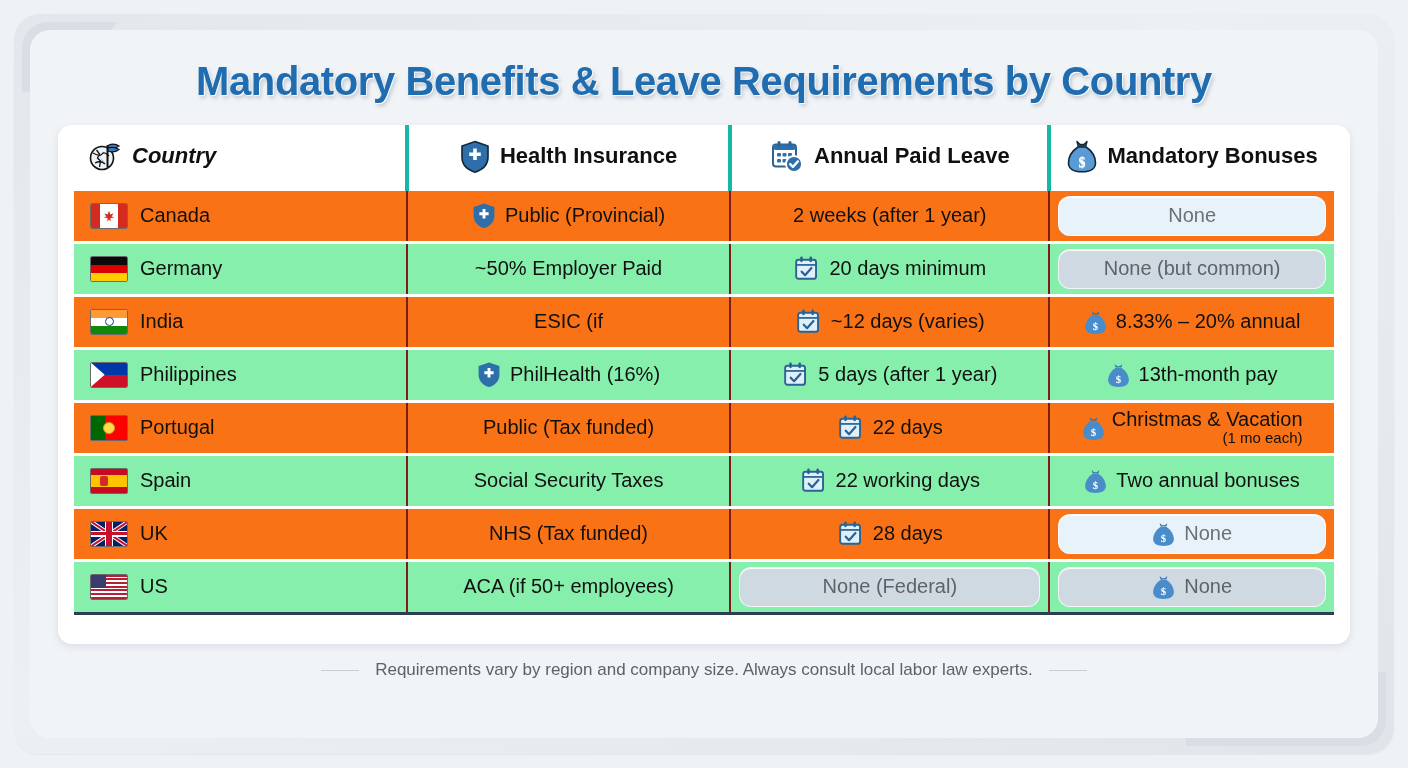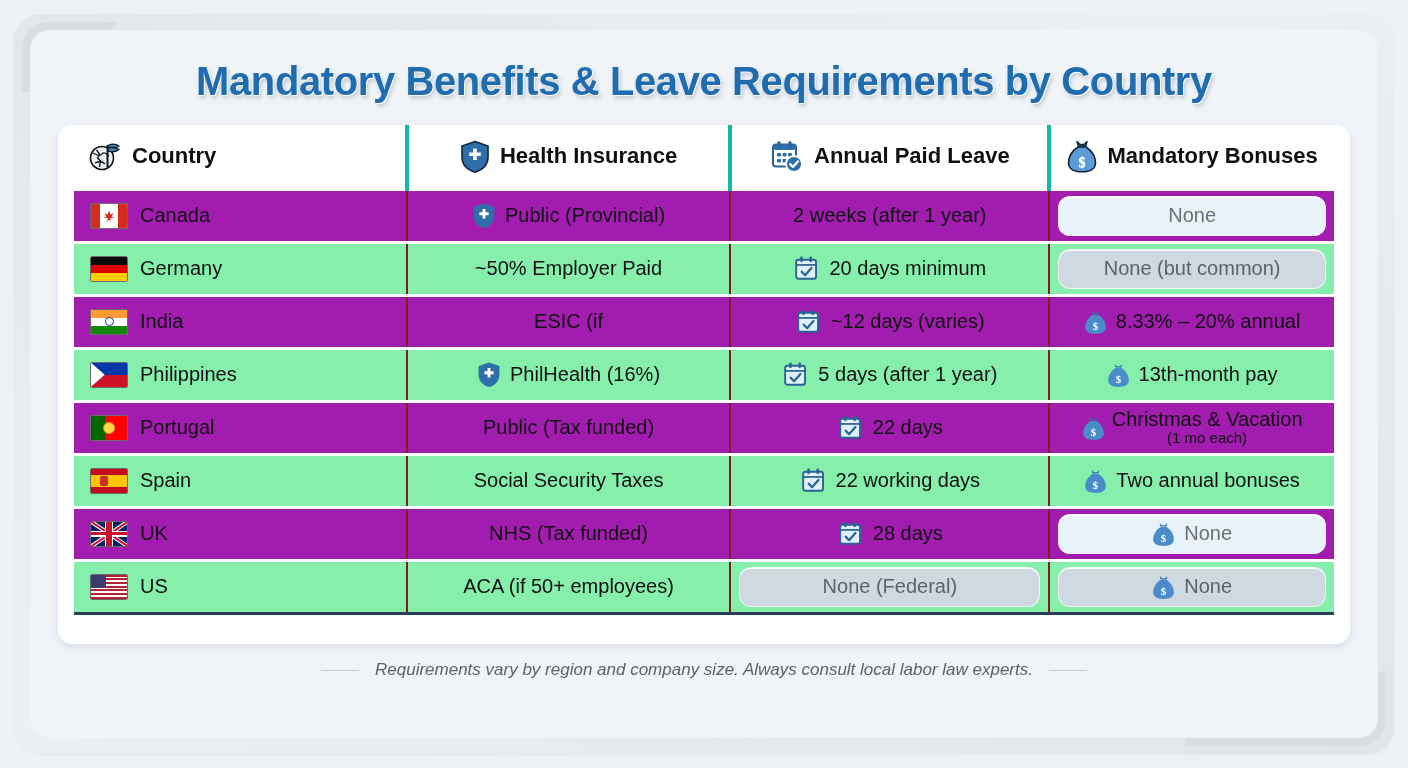--- a/index.html
+++ b/index.html
@@ -102,35 +102,35 @@
     text-shadow: 0 1px 0 rgba(255,255,255,0.7);
   }
   thead th + th { border-left: 4px solid #14b8a6; }
   .th-inner {
     display: flex;
     align-items: center;
     justify-content: center;
     gap: 10px;
     padding: 0 6px;
   }
-  thead th.col-country .th-inner { justify-content: flex-start; padding-left: 14px; }
+  thead th.col-country .th-inner { justify-content: flex-start; padding-left: 14px; font-style: italic; }
 
   tbody td {
     height: 53px;
     font-size: 20px;
     color: #101010;
     text-align: center;
     vertical-align: middle;
     border-top: 3px solid #ffffff;
     padding: 0 6px;
   }
   tbody td + td { border-left: 2px solid #7f1d1d; }
   tbody tr:last-child td { border-bottom: 3px solid #2c3f52; }
 
-  tbody tr.light td { background: #a21caf; }
+  tbody tr.light td { background: #f97316; text-align: right; }
   tbody tr.dark  td { background: #86efac; }
 
   tbody td.cell-country {
     text-align: left;
     padding-left: 16px;
   }
   .country-inner { display: flex; align-items: center; gap: 12px; }
   .cell-inner {
     display: flex; align-items: center; justify-content: center; gap: 9px;
   }
@@ -227,21 +227,20 @@
   
   #footer {
     display: flex;
     align-items: center;
     justify-content: center;
     gap: 16px;
     margin-top: 16px;
   }
   #footer .rule { height: 1px; background: #c9ced4; flex: 0 0 38px; }
   #footer-text {
-    font-style: italic;
     font-size: 17px;
     color: #5d6268;
     white-space: nowrap;
   }
 </style>
 </head>
 <body>
 
 <div id="outer-frame"></div>
 <div id="corner-tl"></div>

